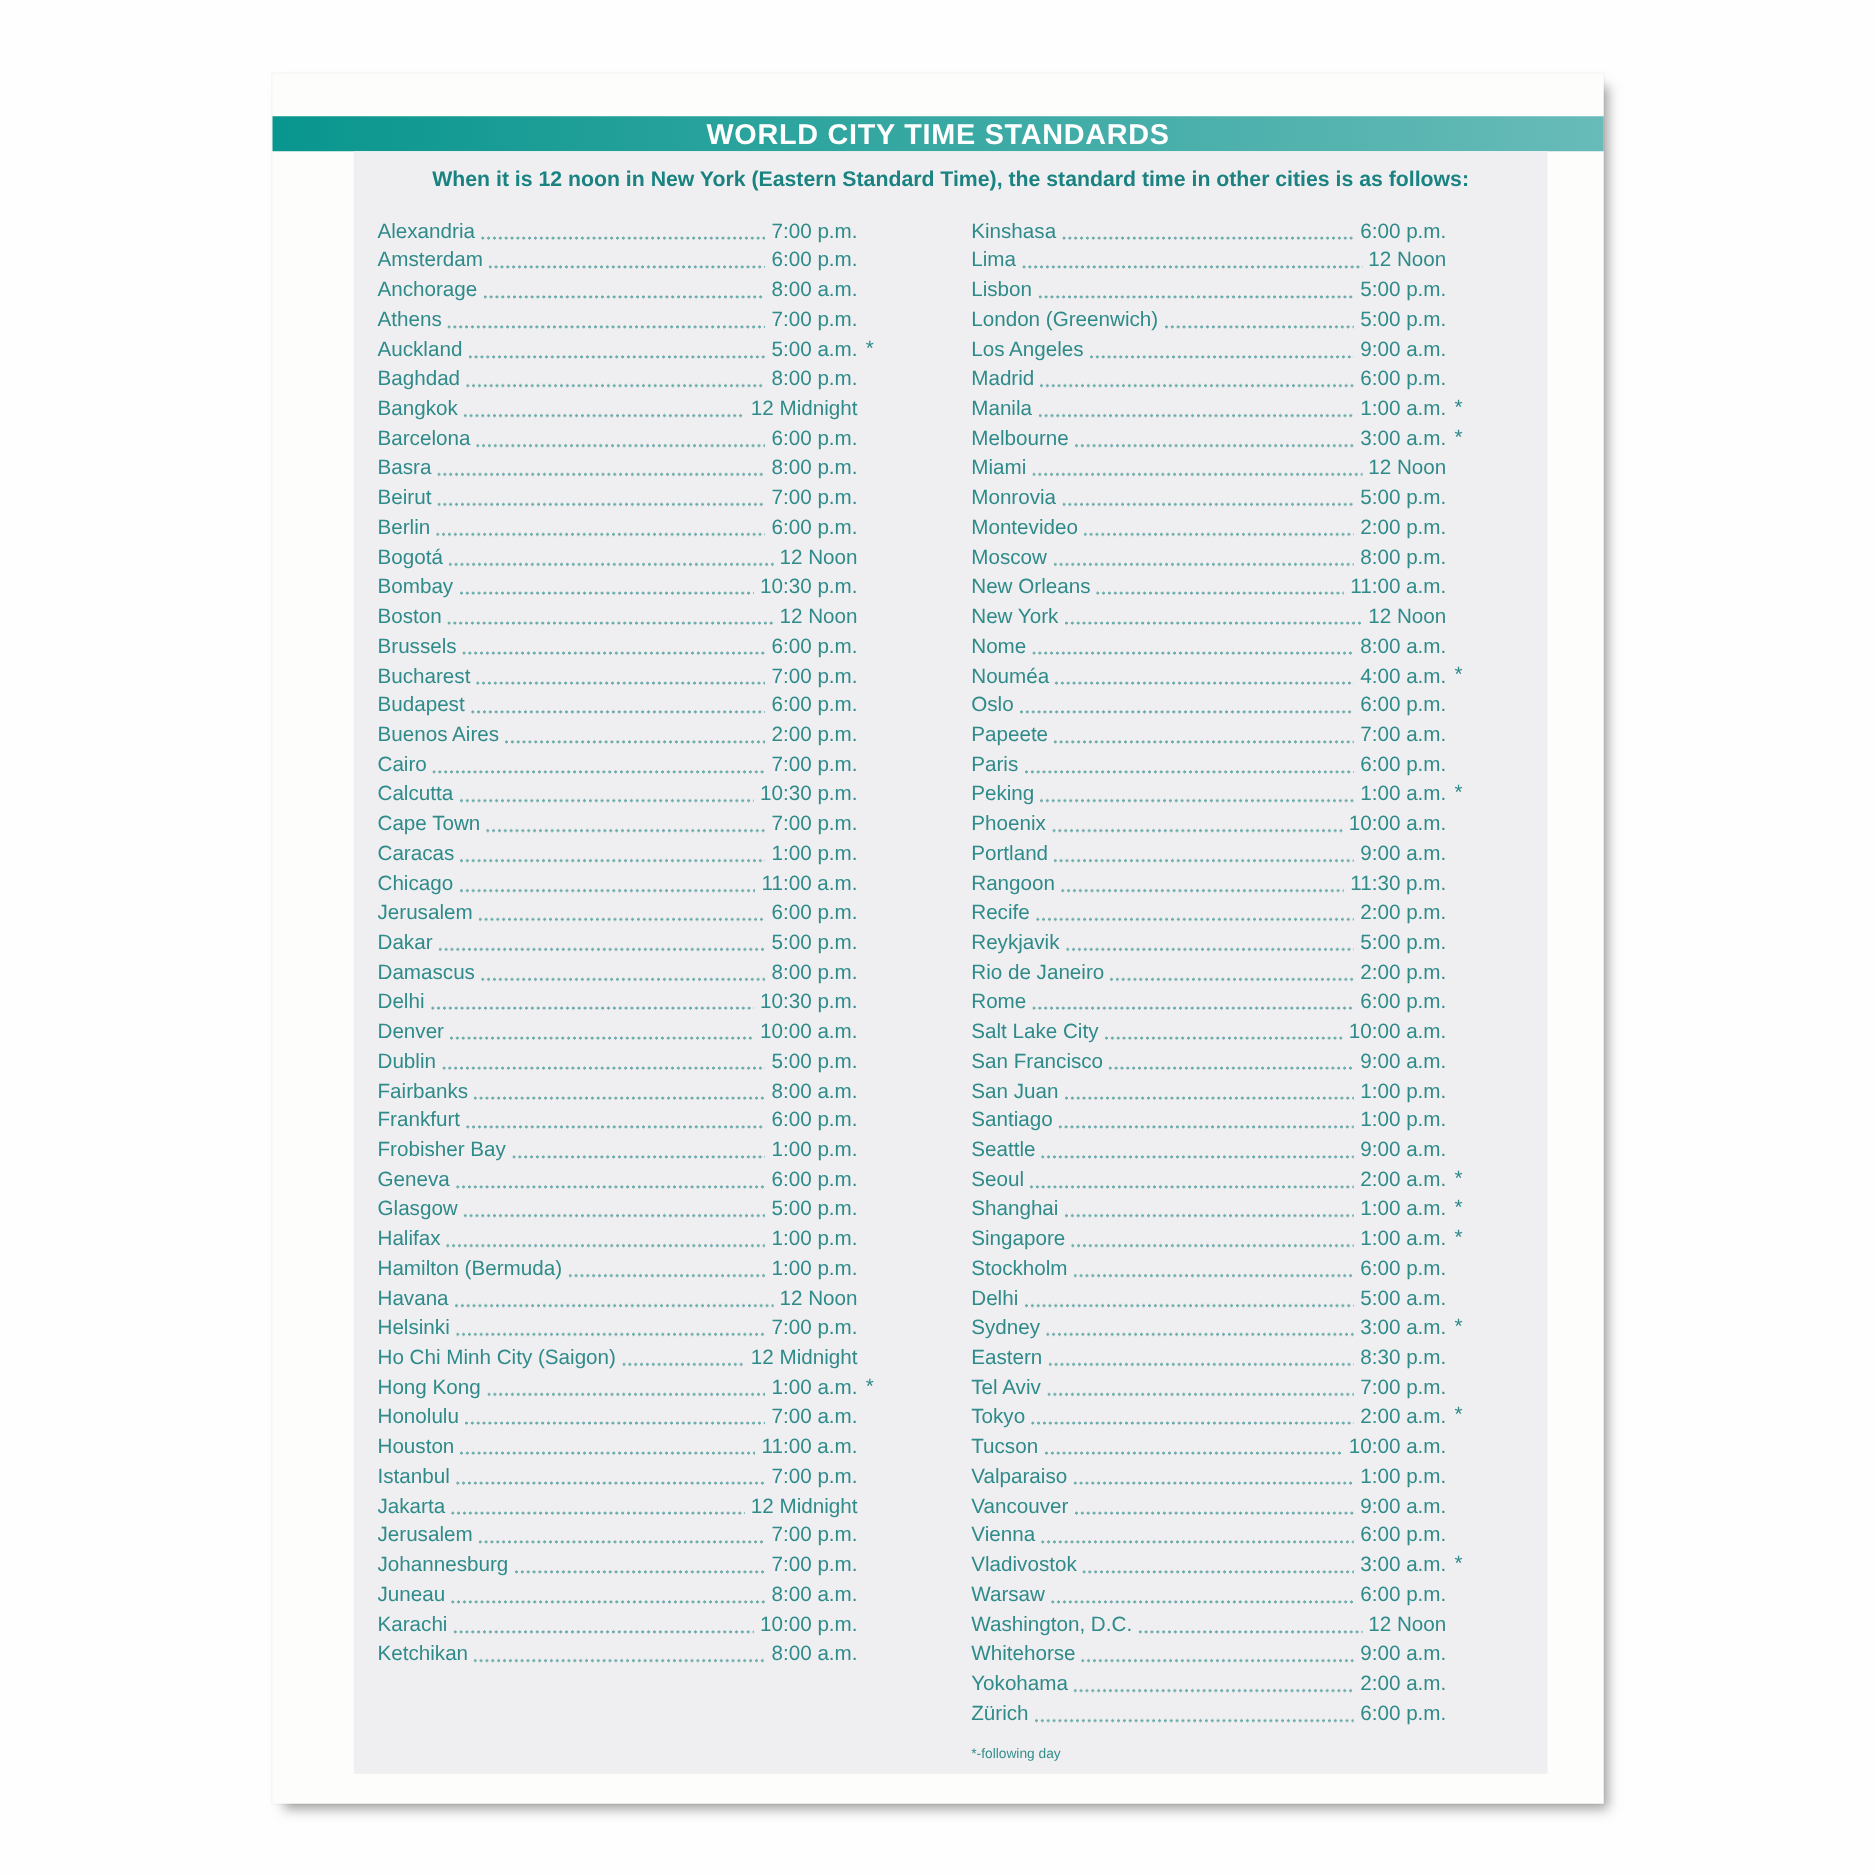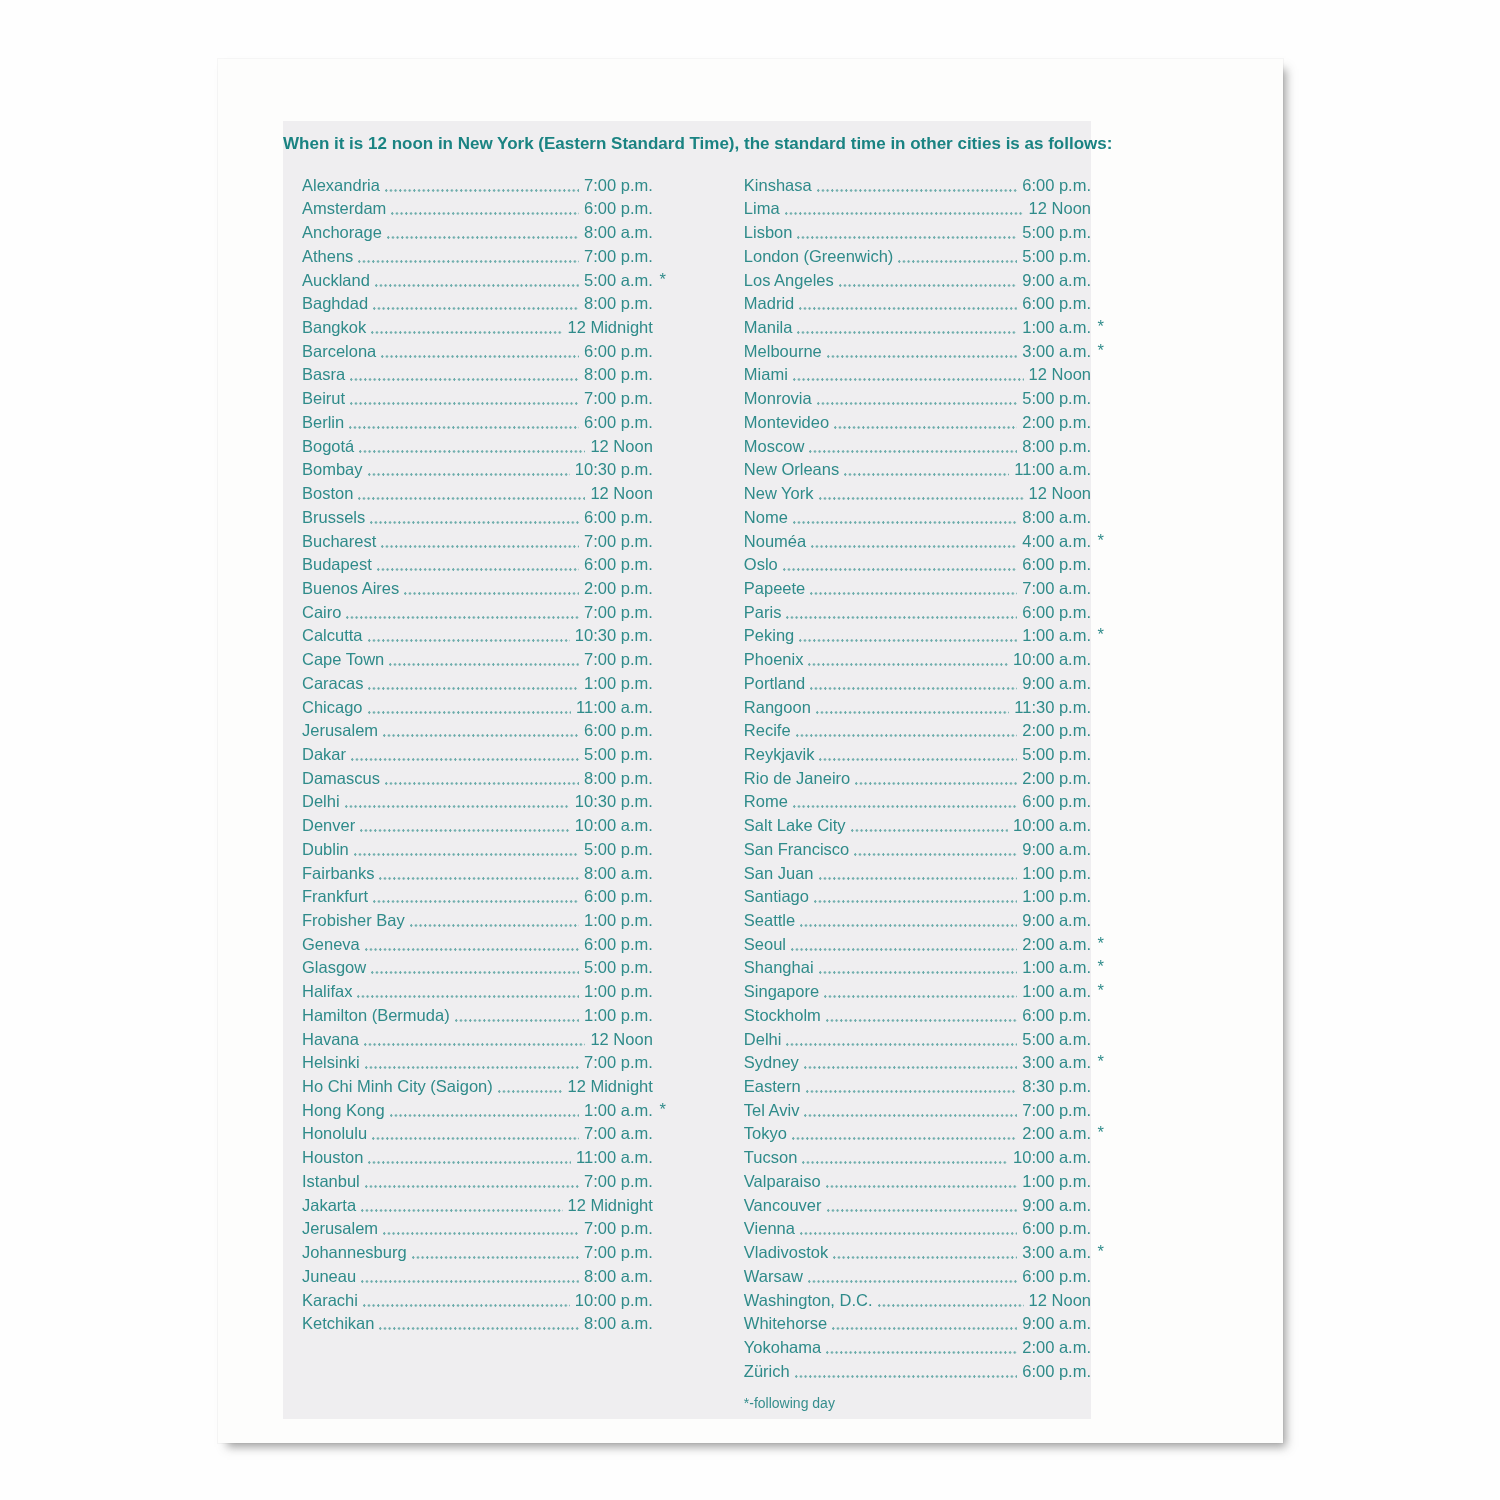--- a/index.html
+++ b/index.html
@@ -17,21 +17,21 @@
   .banner{
     position:absolute;left:0;top:34px;width:100%;height:28px;
     background:linear-gradient(to right,#08968e,#68bbb8);
     display:flex;align-items:center;justify-content:center;
   }
   .title{
     color:#ffffff;font-size:23px;font-weight:bold;letter-spacing:.6px;
     line-height:28px;white-space:nowrap;
   }
   .panel{
-    position:absolute;left:65px;top:62px;width:808px;height:1298px;
+    position:absolute;left:65px;top:62px;width:955px;height:1298px;
     background:#efeef0;
   }
   .subtitle{
     padding-top:13px;text-align:center;
     color:#1a8382;font-weight:bold;font-size:17px;line-height:20px;
     white-space:nowrap;
   }
   .cols{display:flex;margin-top:18px;}
   .col-left{margin-left:19px;width:384px;}
   .col-right{margin-left:91px;width:380px;}
@@ -43,27 +43,30 @@
   .leader{
     flex:1;margin:0 5px 4px;height:3px;
     background-image:radial-gradient(circle at 1.2px 1.5px,#6aabaa 1.05px,rgba(0,0,0,0) 1.3px);
     background-size:4.7px 3px;background-repeat:repeat-x;
   }
   .star{position:absolute;right:-13px;bottom:1px;font-size:16.5px;color:#2f8b8a;}
   .copyright{
     margin:17px 0 0 8px;color:#368e8d;font-size:11px;line-height:15px;
   }
   .footnote{
-    margin-top:15px;color:#368e8d;font-size:14px;line-height:13px;
+    margin-top:15px;color:#368e8d;font-size:11px;line-height:13px;
   }
 </style>
 </head>
 <body>
 
 <div class="sheet">
+  <div class="banner">
+    <span class="title">WORLD CITY TIME STANDARDS</span>
+  </div>
   <div class="panel">
     <div class="subtitle">When it is 12 noon in New York (Eastern Standard Time), the standard time in other cities is as follows:</div>
     <div class="cols">
       <div class="col-left">
         <div class="rows">
             <div class="row">
               <span class="city">Alexandria</span>
               <span class="leader"></span>
               <span class="time">7:00 p.m.</span>
             </div>

